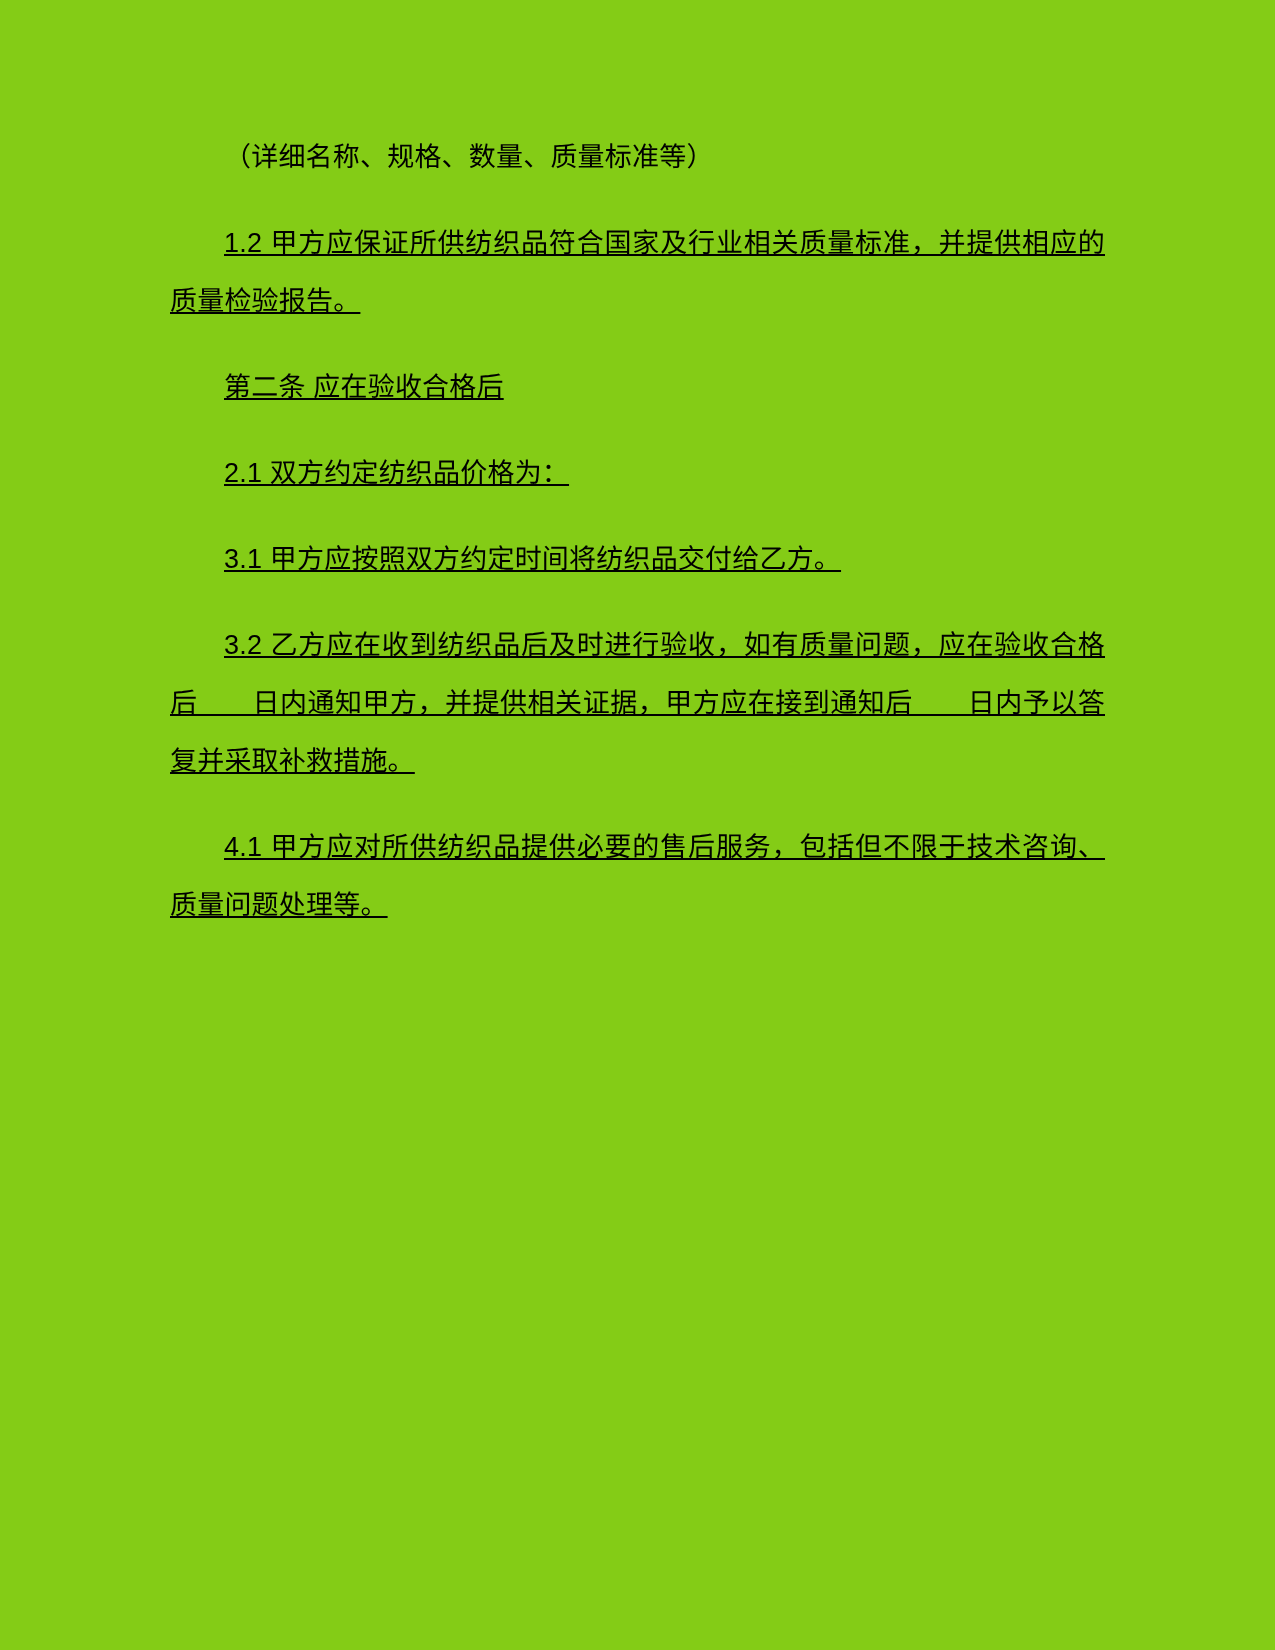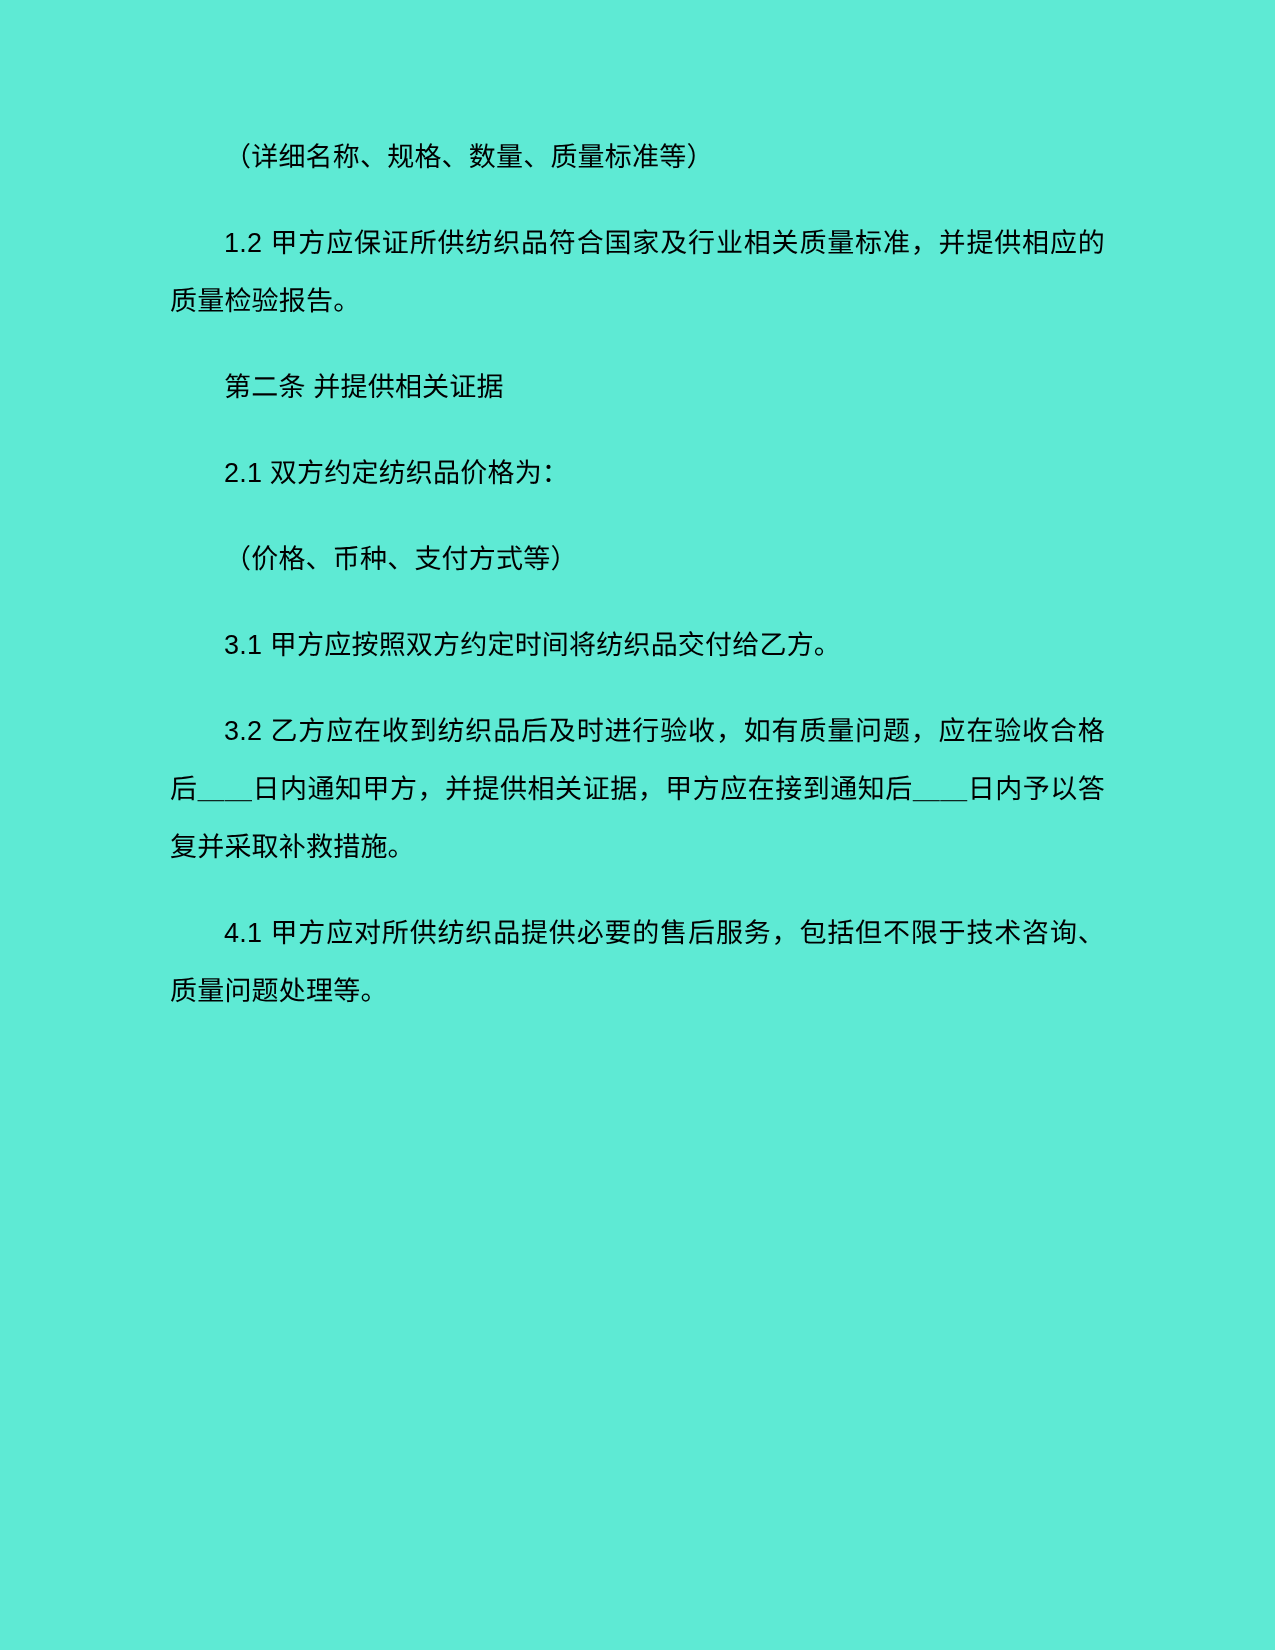--- a/index.html
+++ b/index.html
@@ -4,21 +4,21 @@
 <style>
   html, body {
     margin: 0;
     padding: 0;
     background: #ffffff;
   }
   .page {
     position: relative;
     width: 1275px;
     height: 1650px;
-    background: #5eead4;
+    background: #84cc16;
     box-sizing: border-box;
     padding: 128px 170px 0 170px;
     font-family: "Liberation Sans", "DejaVu Sans", sans-serif;
     color: #000000;
   }
   .doc-body {
     font-size: 27px;
     line-height: 1.0;
   }
   p.para {
@@ -26,40 +26,40 @@
     padding: 0;
     font-size: 27px;
     line-height: 58px;
     text-align: justify;
     text-justify: inter-ideograph;
     letter-spacing: 0.2px;
     white-space: pre-wrap;
   }
   p.para + p.para {
     margin-top: 28px;
+    text-decoration: underline;
   }
   .indent {
     text-indent: 2em;
   }
 </style>
 </head>
 <body>
 
 <div class="page">
   <div class="doc-body">
 
     <p class="para indent">（详细名称、规格、数量、质量标准等）</p>
 
     <p class="para indent">1.2 甲方应保证所供纺织品符合国家及行业相关质量标准，并提供相应的质量检验报告。</p>
 
-    <p class="para indent">第二条 并提供相关证据</p>
+    <p class="para indent">第二条 应在验收合格后</p>
 
     <p class="para indent">2.1 双方约定纺织品价格为：</p>
 
-    <p class="para indent">（价格、币种、支付方式等）</p>
 
 
 
     <p class="para indent">3.1 甲方应按照双方约定时间将纺织品交付给乙方。</p>
 
     <p class="para indent">3.2 乙方应在收到纺织品后及时进行验收，如有质量问题，应在验收合格后＿＿日内通知甲方，并提供相关证据，甲方应在接到通知后＿＿日内予以答复并采取补救措施。</p>
 
 
     <p class="para indent">4.1 甲方应对所供纺织品提供必要的售后服务，包括但不限于技术咨询、质量问题处理等。</p>
 

